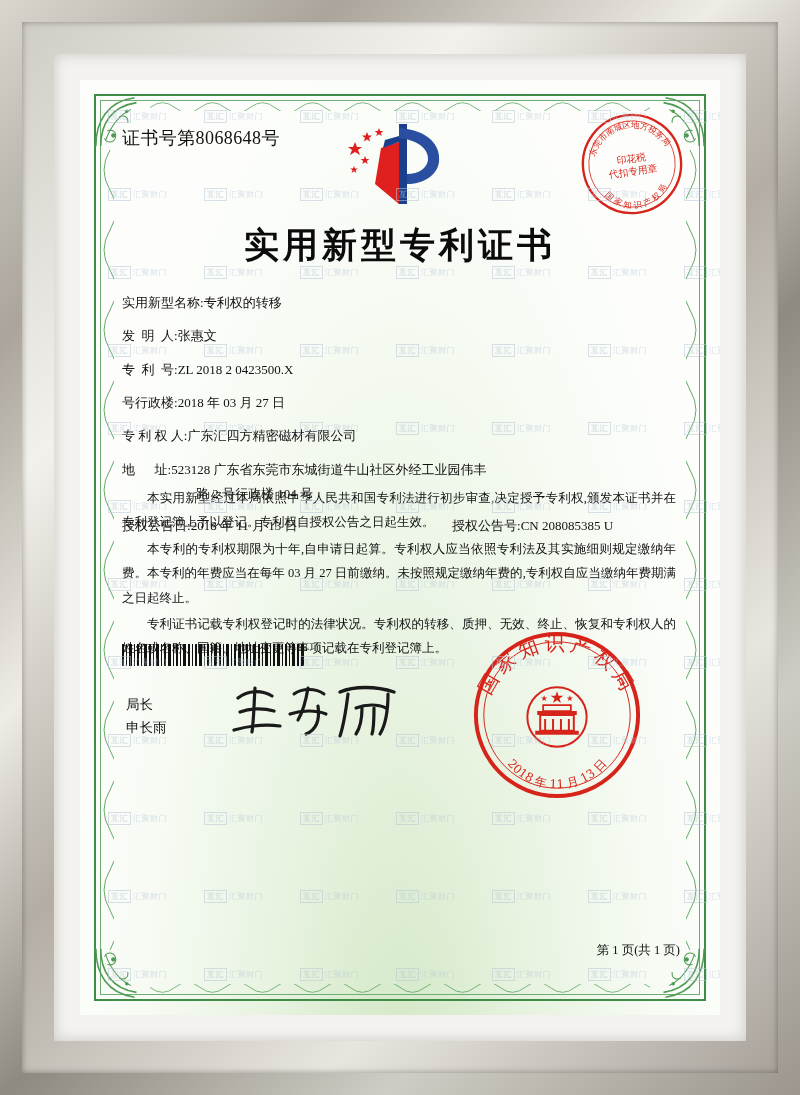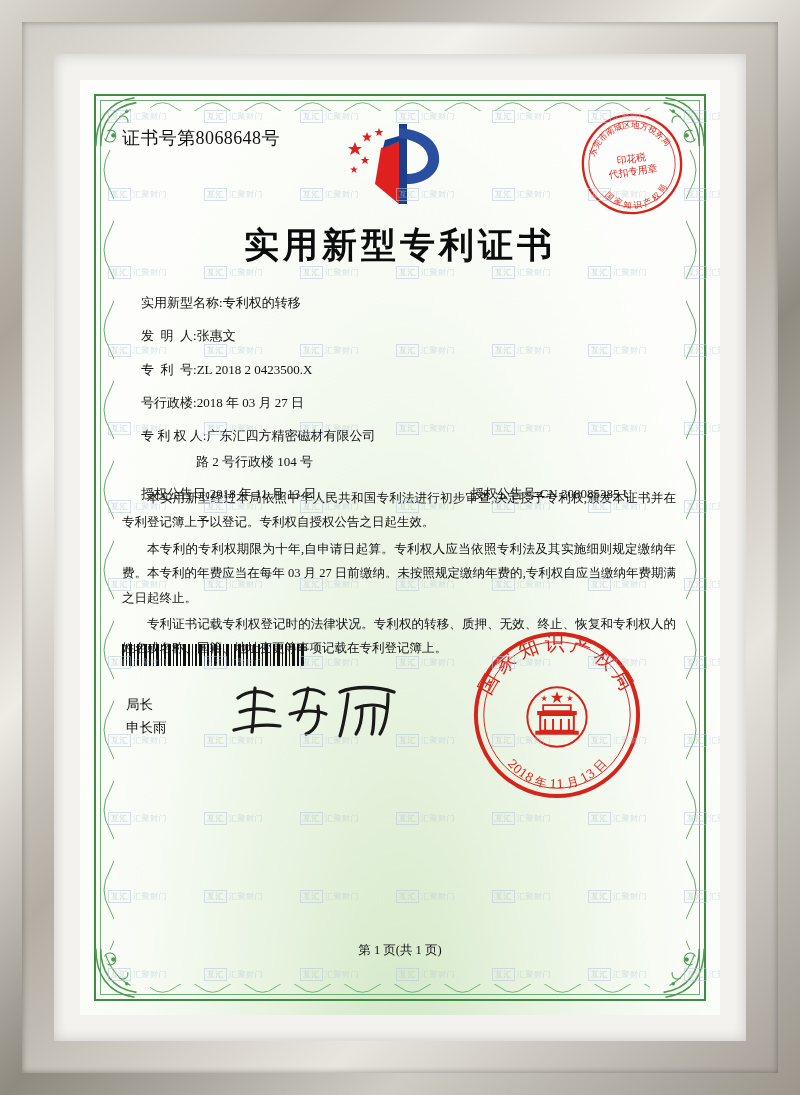--- a/index.html
+++ b/index.html
@@ -85,21 +85,21 @@
   .stamp-top svg{width:100%;height:100%;display:block;}
   .title{
     position:absolute;left:0;right:0;top:108px;text-align:center;
     font-size:35px;font-weight:bold;color:#0b0b0b;letter-spacing:4px;
     font-family:"DejaVu Serif", serif;
   }
   .fields{
     position:absolute;left:2px;right:0;top:180px;font-size:13px;color:#111;
   }
   .row{display:flex;margin-bottom:14.5px;line-height:1.45;}
-  .lbl{white-space:pre;flex:0 0 auto;margin-left:19px;}
+  .lbl{white-space:pre;flex:0 0 auto;}
   .val{flex:1 1 auto;}
   .row.tight{margin-bottom:13px;}
   .two-col{display:flex;}
   .two-col .left{flex:0 0 330px;display:flex;}
   .two-col .right{flex:1 1 auto;display:flex;}
   .addr2{margin-left:74px;margin-top:-8px;margin-bottom:14px;}
 
   .body-text{
     position:absolute;left:2px;right:4px;top:372px;font-size:12.5px;color:#111;line-height:1.95;
   }
@@ -117,21 +117,21 @@
     position:absolute;left:108px;top:566px;width:180px;height:62px;color:#1a1a1a;
   }
   .handwriting svg{width:100%;height:100%;display:block;}
 
   .stamp-main{
     position:absolute;right:34px;top:512px;width:178px;height:178px;
   }
   .stamp-main svg{width:100%;height:100%;display:block;}
 
   .page-no{
-    position:absolute;left:0;right:0;bottom:26px;text-align:center;
+    position:absolute;left:0;right:0;bottom:26px;text-align:right;
     font-size:12.5px;color:#111;
   }
 
   
   .wm{
     position:absolute;pointer-events:none;user-select:none;
     font-family:"Liberation Sans", sans-serif;
     font-size:8px;color:#b9c7d8;opacity:.55;
     white-space:nowrap;letter-spacing:.5px;
   }
@@ -286,20 +286,24 @@
               <span class="lbl">专  利  号:</span>
               <span class="val">ZL 2018 2 0423500.X</span>
             </div>
             <div class="row">
               <span class="lbl">号行政楼:</span>
               <span class="val">2018 年 03 月 27 日</span>
             </div>
             <div class="row">
               <span class="lbl">专 利 权 人:</span>
               <span class="val">广东汇四方精密磁材有限公司</span>
+            </div>
+            <div class="row tight">
+              <span class="lbl">地      址:</span>
+              <span class="val">523128 广东省东莞市东城街道牛山社区外经工业园伟丰</span>
             </div>
             <div class="addr2">路 2 号行政楼 104 号</div>
             <div class="row two-col">
               <span class="left">
                 <span class="lbl">授权公告日:</span>
                 <span>2018 年 11 月 13 日</span>
               </span>
               <span class="right">
                 <span class="lbl">授权公告号:</span>
                 <span>CN 208085385 U</span>

